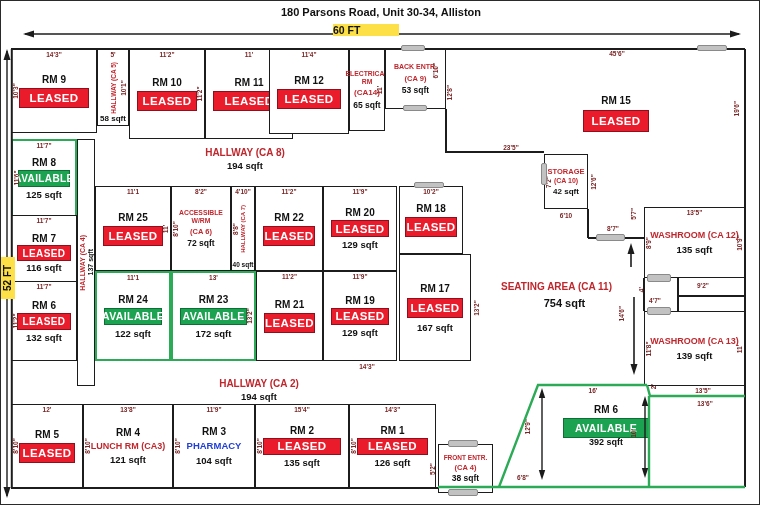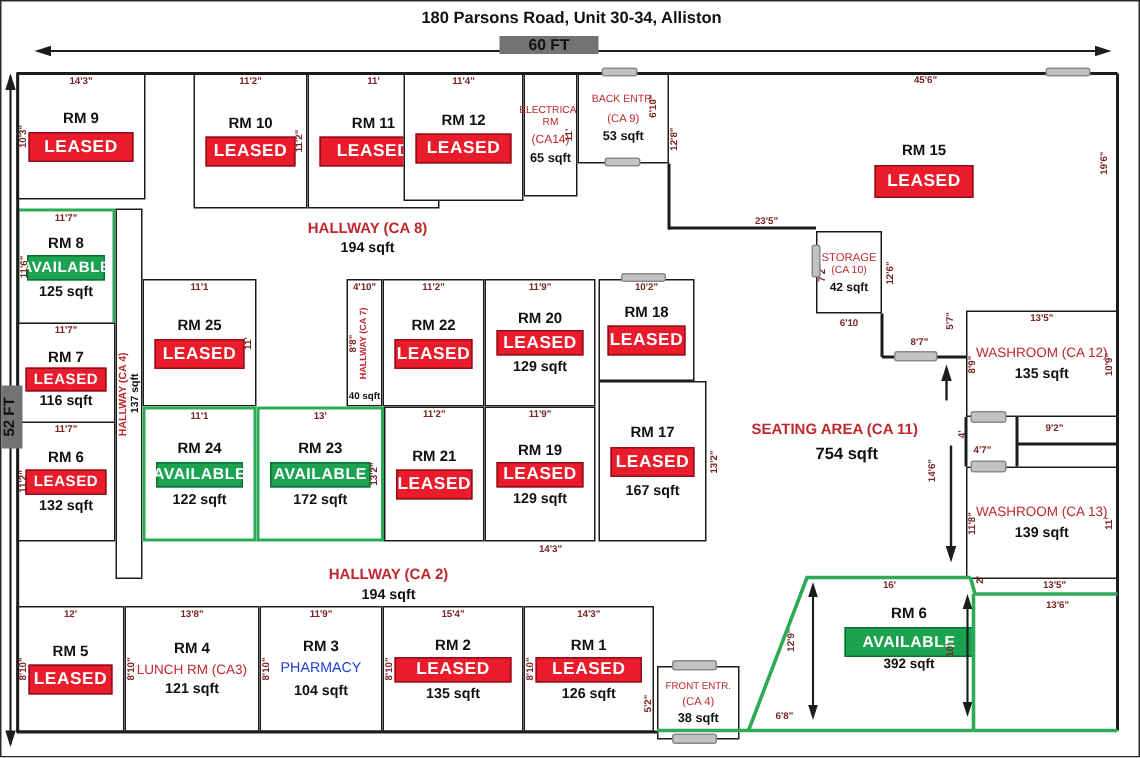--- a/index.html
+++ b/index.html
@@ -4,53 +4,59 @@
 <style>
   * { box-sizing: border-box; margin: 0; padding: 0; }
   body { font-family: "Liberation Sans", sans-serif; background: #fff; }
   #plan { position: relative; width: 760px; height: 505px; background: #fff; border: 1px solid #2a2a2a; overflow: hidden; }
   .room { position: absolute; background: #fff; border: 1.6px solid #1c1c1c; display: flex; flex-direction: column; align-items: center; justify-content: center; gap: 3px; }
   .room.green { border: 2px solid #2cab57; }
   .rname { font-size: 10px; font-weight: bold; color: #111; white-space: nowrap; }
   .badge { display: flex; align-items: center; justify-content: center; align-self: stretch; margin: 0 7px; min-height: 20px; background: #ea1c2c; border: 1.5px solid #8f0f1d; color: #fff; font-weight: bold; font-size: 11.5px; letter-spacing: .4px; white-space: nowrap; }
   .badge.avail { background: #1ca351; border-color: #0e6e33; }
   .sqft { font-size: 9.5px; font-weight: bold; color: #111; white-space: nowrap; }
-  .sub { font-weight: normal; color: #c0272d; font-size: 8.5px; text-align: center; line-height: 1.2; white-space: nowrap; }
+  .sub { font-weight: bold; color: #c0272d; font-size: 8.5px; text-align: center; line-height: 1.2; white-space: nowrap; }
   .sub.small { font-size: 6.8px; white-space: normal; }
   .sub.blue { color: #1f3fd8; font-size: 9.5px; }
   .dim { position: absolute; font-size: 6.5px; font-weight: bold; color: #7a2424; white-space: nowrap; line-height: 1; }
   .dt { top: 2px; left: 50%; transform: translateX(-50%); }
   .db { bottom: 2px; left: 50%; transform: translateX(-50%); }
   .vl { left: 1px; top: 50%; writing-mode: vertical-rl; transform: translateY(-50%) rotate(180deg); }
   .vr { right: 1px; top: 50%; writing-mode: vertical-rl; transform: translateY(-50%) rotate(180deg); }
   .vtext { writing-mode: vertical-rl; transform: rotate(180deg); font-weight: bold; }
   .flabel { position: absolute; font-weight: bold; text-align: center; line-height: 1.1; }
   .red { color: #c0272d; }
   .blk { color: #111; }
   .vfree { position: absolute; font-size: 6.5px; font-weight: bold; color: #7a2424; writing-mode: vertical-rl; transform: rotate(180deg); white-space: nowrap; line-height: 1; }
   .door { position: absolute; background: #c2c2c2; border: 1px solid #8a8a8a; border-radius: 2px; z-index: 4; }
   .overlay { position: absolute; left: 0; top: 0; z-index: 3; pointer-events: none; }
-  .measure-label { position: absolute; background: #737373; z-index: 4; font-weight: bold; color: #111; text-align: center; }
+  .measure-label { position: absolute; background: #fde047; z-index: 4; font-weight: bold; color: #111; text-align: left; }
 </style>
 </head>
 <body>
 
 <div id="plan">
 
   <div class="flabel blk" style="left:0;top:5px;width:760px;font-size:11px">180 Parsons Road, Unit 30-34, Alliston</div>
   <div class="measure-label" style="left:332px;top:23px;width:66px;font-size:10.5px">60 FT</div>
   <div class="measure-label vtext" style="left:-2px;top:256px;width:16px;height:42px;font-size:10px;display:flex;align-items:center;justify-content:center">52 FT</div>
 
   <div class="room" style="left:10px;top:48px;width:86px;height:84px">
     <span class="dim dt">14'3"</span>
     <span class="dim vl">10'3"</span>
     <span class="rname">RM 9</span>
     <span class="badge">LEASED</span>
   </div>
 
+  <div class="room" style="left:96px;top:48px;width:32px;height:77px">
+    <span class="dim dt">5'</span>
+    <span class="vtext red" style="font-size:6.5px">HALLWAY (CA 5)</span>
+    <span class="dim vr">10'1"</span>
+    <span class="dim db" style="font-size:8px;color:#111">58 sqft</span>
+  </div>
 
   <div class="room" style="left:128px;top:48px;width:76px;height:90px">
     <span class="dim dt">11'2"</span>
     <span class="dim vr">11'2"</span>
     <span class="rname">RM 10</span>
     <span class="badge">LEASED</span>
   </div>
 
   <div class="room" style="left:204px;top:48px;width:88px;height:90px">
     <span class="dim dt">11'</span>
@@ -115,20 +121,27 @@
     <span class="vtext blk" style="font-size:7px">137 sqft</span>
   </div>
 
   <div class="room" style="left:94px;top:185px;width:76px;height:85px">
     <span class="dim dt">11'1</span>
     <span class="dim vr">11'</span>
     <span class="rname">RM 25</span>
     <span class="badge">LEASED</span>
   </div>
 
+  <div class="room" style="left:170px;top:185px;width:60px;height:85px;gap:2px">
+    <span class="dim dt">8'2"</span>
+    <span class="dim vl">8'10"</span>
+    <span class="sub small" style="white-space:normal;width:52px">ACCESSIBLE W/RM</span>
+    <span class="sub" style="font-size:7.5px">(CA 6)</span>
+    <span class="sqft" style="font-size:8.5px">72 sqft</span>
+  </div>
 
   <div class="room" style="left:230px;top:185px;width:24px;height:85px">
     <span class="dim dt">4'10"</span>
     <span class="dim vl">8'8"</span>
     <span class="vtext red" style="font-size:6px">HALLWAY (CA 7)</span>
     <span class="dim db" style="font-size:6.5px;color:#111">40 sqft</span>
   </div>
 
   <div class="room" style="left:254px;top:185px;width:68px;height:85px">
     <span class="dim dt">11'2"</span>

